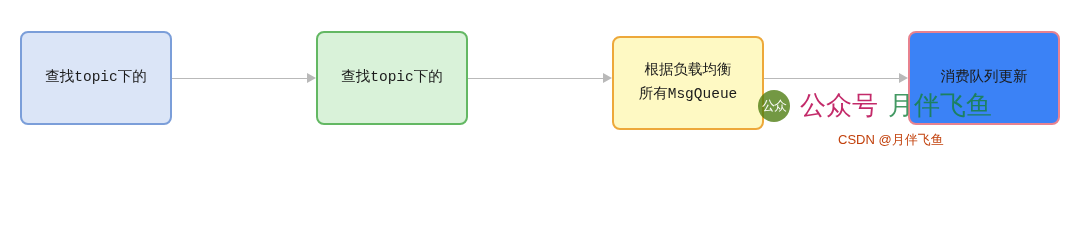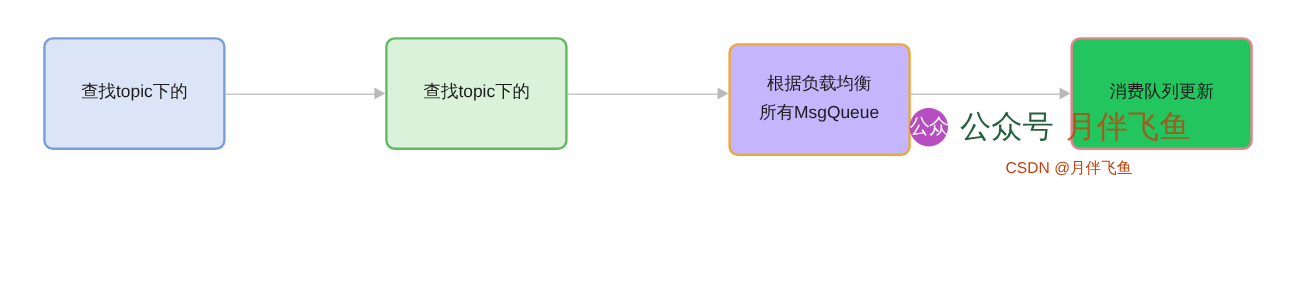--- a/index.html
+++ b/index.html
@@ -16,21 +16,22 @@
   }
   #flow {
     position: absolute;
     left: 0;
     top: 0;
     width: 1080px;
     height: 156px;
     display: flex;
     align-items: center;
     box-sizing: border-box;
-    padding: 0 36px;
+    padding: 0 20px;
+    font-family: Liberation Mono, monospace;
   }
   .node {
     width: 152px;
     height: 94px;
     border-radius: 8px;
     border-width: 2px;
     border-style: solid;
     box-sizing: border-box;
     display: flex;
     flex-direction: column;
@@ -40,22 +41,22 @@
     font-size: 14.5px;
     color: #1b1b1b;
     line-height: 1.65;
     text-align: center;
   }
   .node .line {
     white-space: nowrap;
   }
   .node.blue   { background: #dbe5f7; border-color: #7b9ed9; }
   .node.green  { background: #d9f2d9; border-color: #63b863; }
-  .node.orange { background: #c4b5fd; border-color: #eda83a; margin-top: 10px; }
-  .node.red    { background: #22c55e; border-color: #e8828f; }
+  .node.orange { background: #fef9c3; border-color: #eda83a; margin-top: 10px; }
+  .node.red    { background: #3b82f6; border-color: #e8828f; }
 
   .arrow {
     flex: 1 1 auto;
     height: 10px;
     position: relative;
     margin: 0 0px;
   }
   .arrow .shaft {
     position: absolute;
     left: 0;
@@ -82,37 +83,37 @@
     top: 88px;
     display: flex;
     align-items: center;
     gap: 10px;
     pointer-events: none;
   }
   .wm-badge {
     width: 32px;
     height: 32px;
     border-radius: 50%;
-    background: #a21caf;
+    background: #4d7c0f;
     color: #ffffff;
-    font-size: 17px;
+    font-size: 13px;
     display: flex;
     align-items: center;
     justify-content: center;
     opacity: 0.78;
     letter-spacing: -1px;
   }
   .wm-text {
     font-size: 26px;
-    color: #14532d;
+    color: #be185d;
     opacity: 0.92;
     white-space: nowrap;
   }
   .wm-text.red {
-    color: #c2410c;
+    color: #15803d;
     opacity: 0.8;
   }
   .wm-credit {
     position: absolute;
     left: 838px;
     top: 131px;
     font-size: 13px;
     color: #c2410c;
     white-space: nowrap;
     pointer-events: none;

